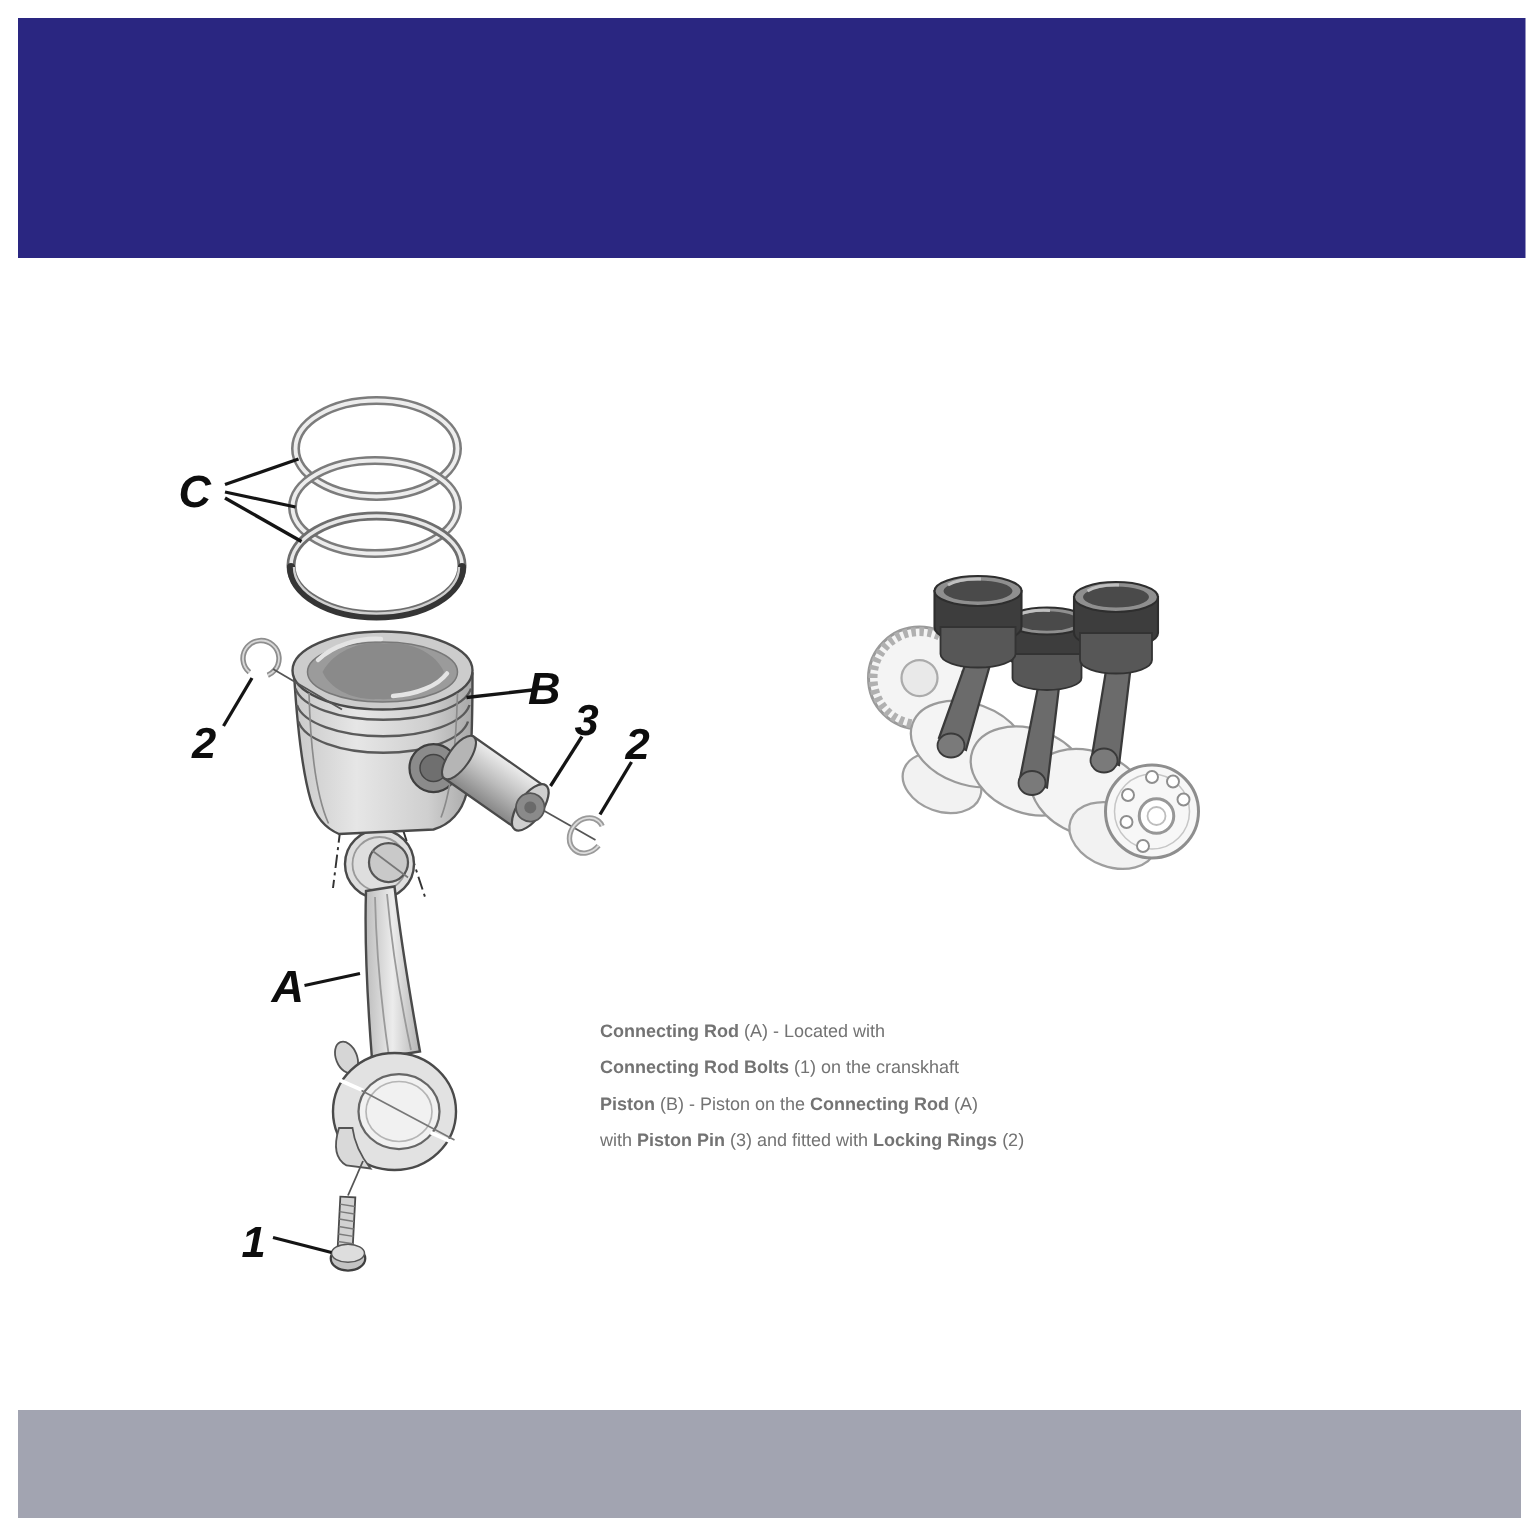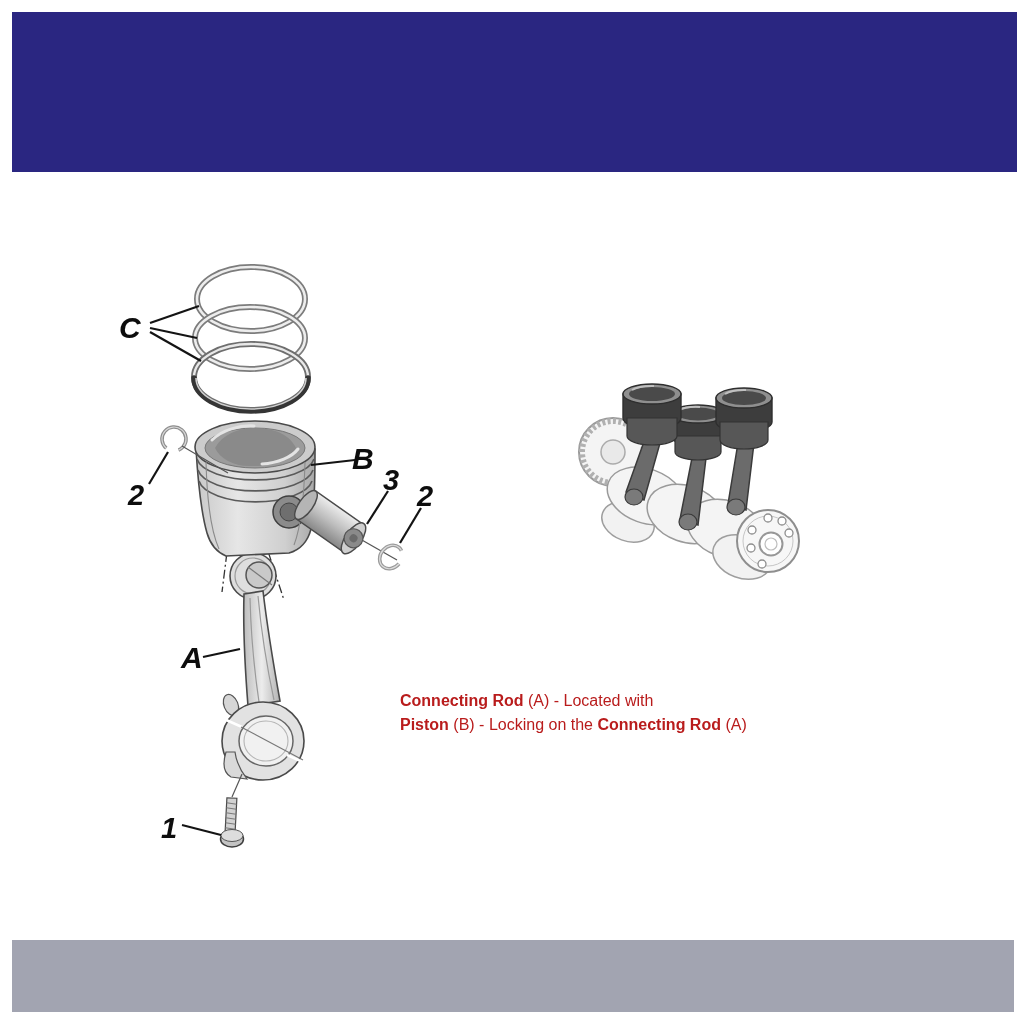--- a/index.html
+++ b/index.html
@@ -7,22 +7,22 @@
        font-family:"Liberation Sans",sans-serif;overflow:hidden;}
   .band{position:absolute;}
   #header-band{left:12px;top:12px;width:1005px;height:160px;}
   #footer-band{left:12px;top:940px;width:1002px;height:72px;}
   #diagram-svg{position:absolute;left:0;top:0;width:1024px;height:1024px;}
   .callout{font-family:"Liberation Sans",sans-serif;font-weight:bold;font-style:italic;fill:#0d0d0d;}
   .callout.letter{font-size:30px;}
   .callout.digit{font-size:29px;}
   .leader{stroke:#141414;stroke-width:2.2;fill:none;}
   .thin{stroke:#555;stroke-width:1.2;fill:none;}
-  #description{position:absolute;left:400px;top:689px;width:520px;
-               font-size:16px;line-height:24.4px;color:#b91c1c;}
+  #description{position:absolute;left:400px;top:675px;width:520px;
+               font-size:12px;line-height:24.4px;color:#737373;}
   .desc-line{white-space:nowrap;}
   .desc-line .b{font-weight:bold;}
 </style>
 </head>
 <body>
 
 <div id="header-band" class="band" style="background: rgb(42, 38, 129);"></div>
 <div id="footer-band" class="band" style="background: rgb(162, 164, 177);"></div>
 
 <svg id="diagram-svg" viewBox="0 0 1024 1024">
@@ -208,14 +208,16 @@
       <path d="M720 422 L720 440 A24 9 0 0 0 768 440 L768 422 Z" fill="#575757" stroke="#333" stroke-width="1.2"></path>
       <ellipse cx="744" cy="398" rx="28" ry="10" fill="#8f8f8f" stroke="#2e2e2e" stroke-width="1.4"></ellipse>
       <ellipse cx="744" cy="398" rx="22" ry="7" fill="#4a4a4a"></ellipse>
       <path d="M725 394 A22 8 0 0 1 746 390" stroke="#c0c0c0" stroke-width="2" fill="none"></path>
     </g>
   </g>
 </svg>
 
 <div id="description">
     <div class="desc-line"><span class="b">Connecting Rod</span><span> (A) - Located with</span></div>
-    <div class="desc-line"><span class="b">Piston</span><span> (B) - Locking on the </span><span class="b">Connecting Rod</span><span> (A)</span></div>
+    <div class="desc-line"><span class="b">Connecting Rod Bolts</span><span> (1) on the cranskhaft</span></div>
+    <div class="desc-line"><span class="b">Piston</span><span> (B) - Piston on the </span><span class="b">Connecting Rod</span><span> (A)</span></div>
+    <div class="desc-line"><span>with </span><span class="b">Piston Pin</span><span> (3) and fitted with </span><span class="b">Locking Rings</span><span> (2)</span></div>
   </div>
 
 </body></html>

